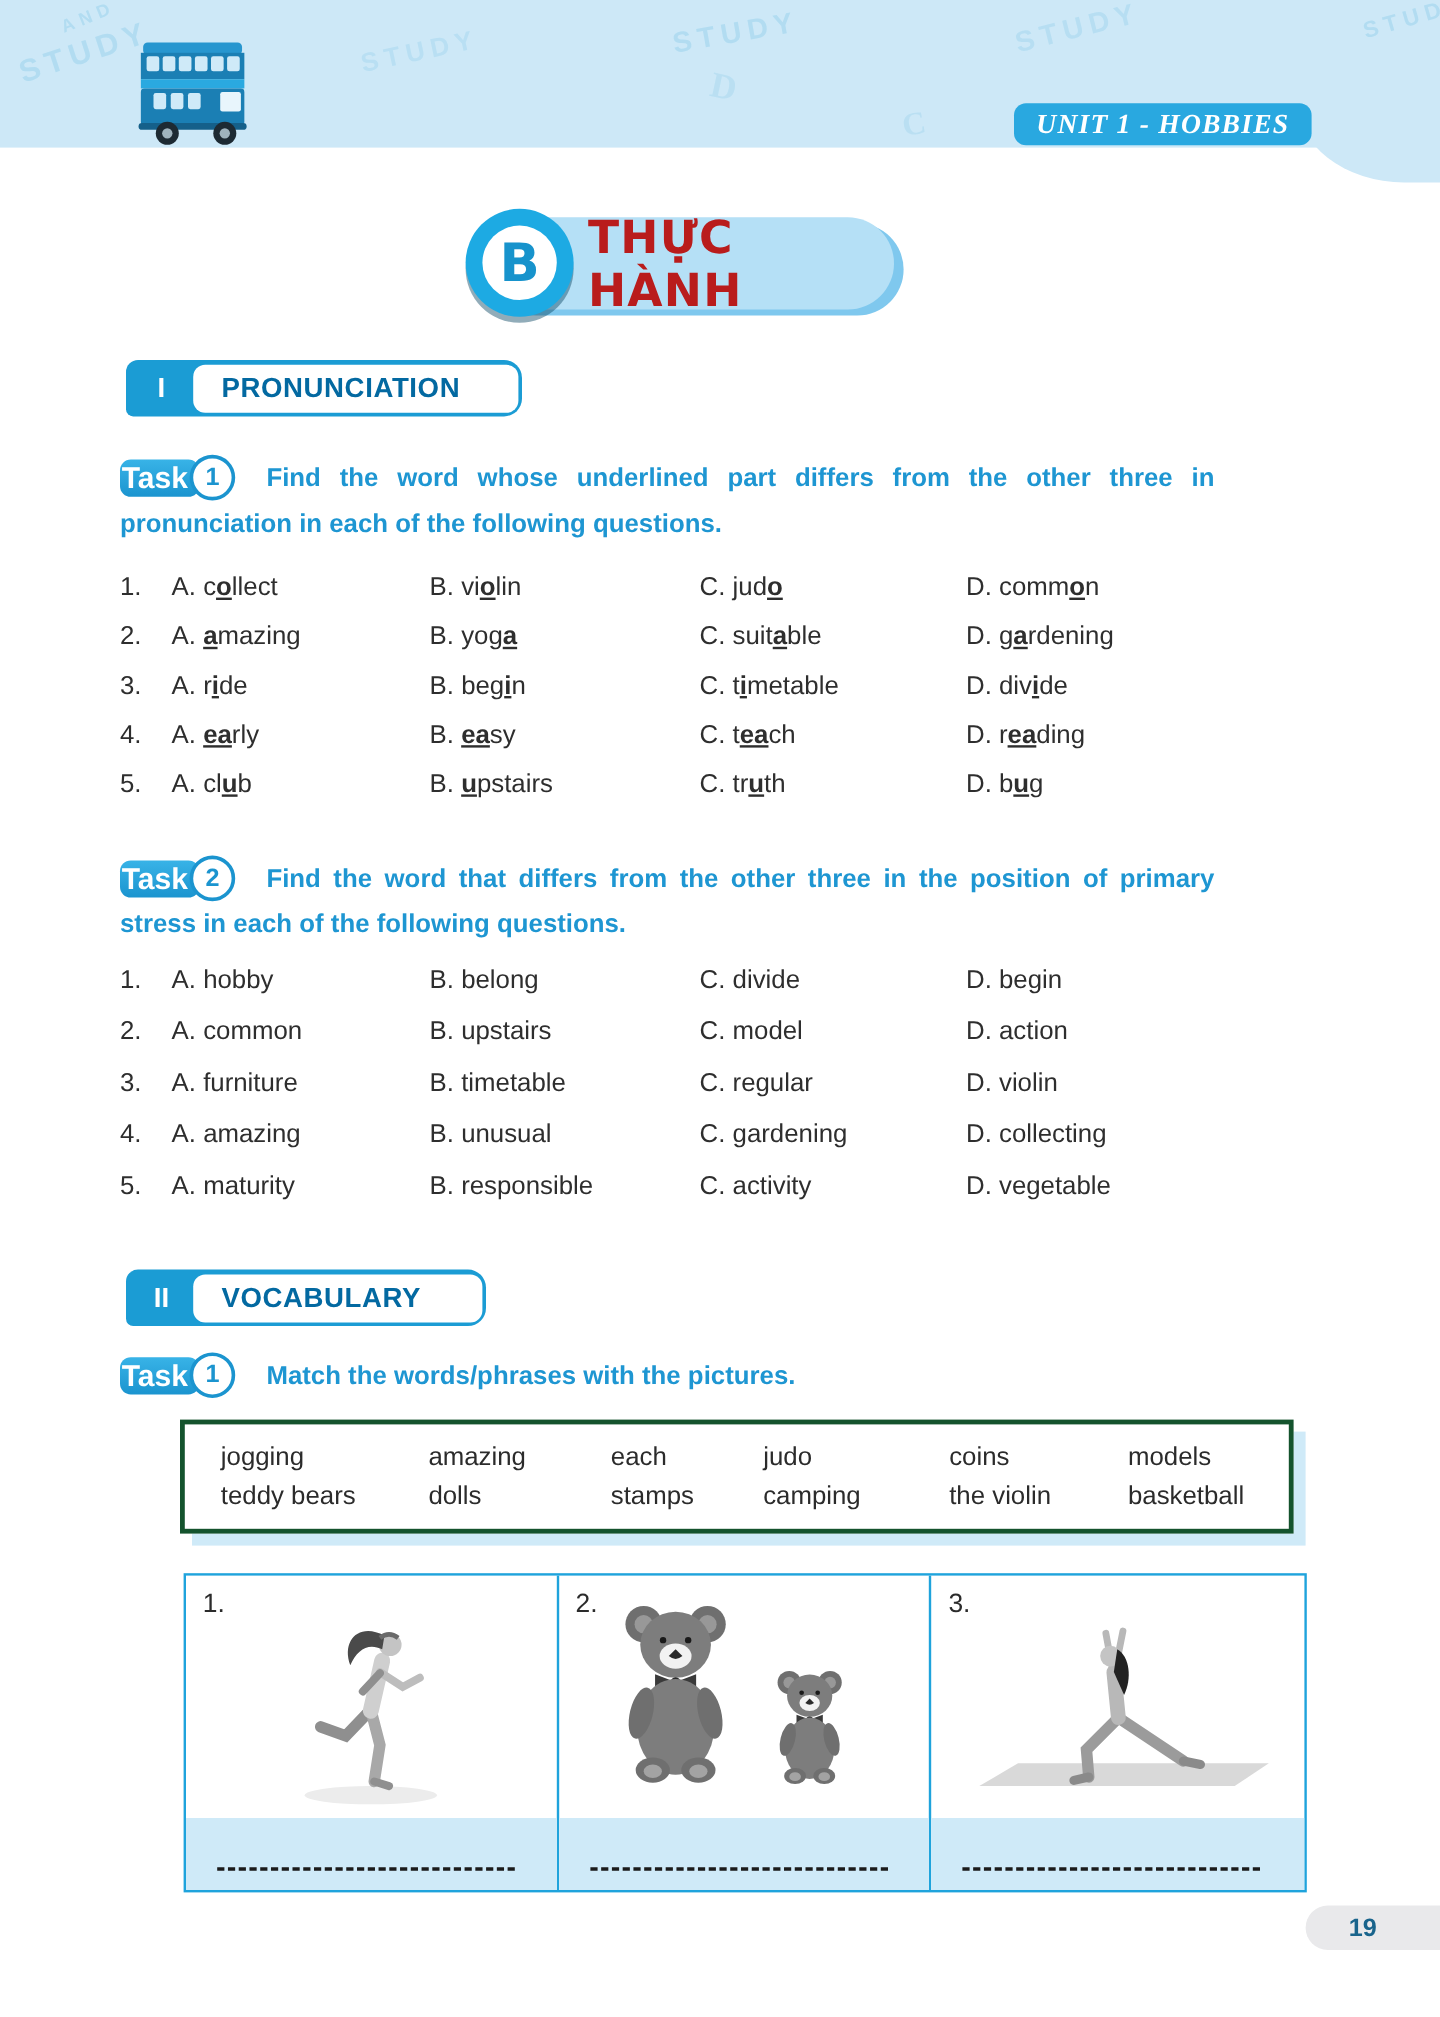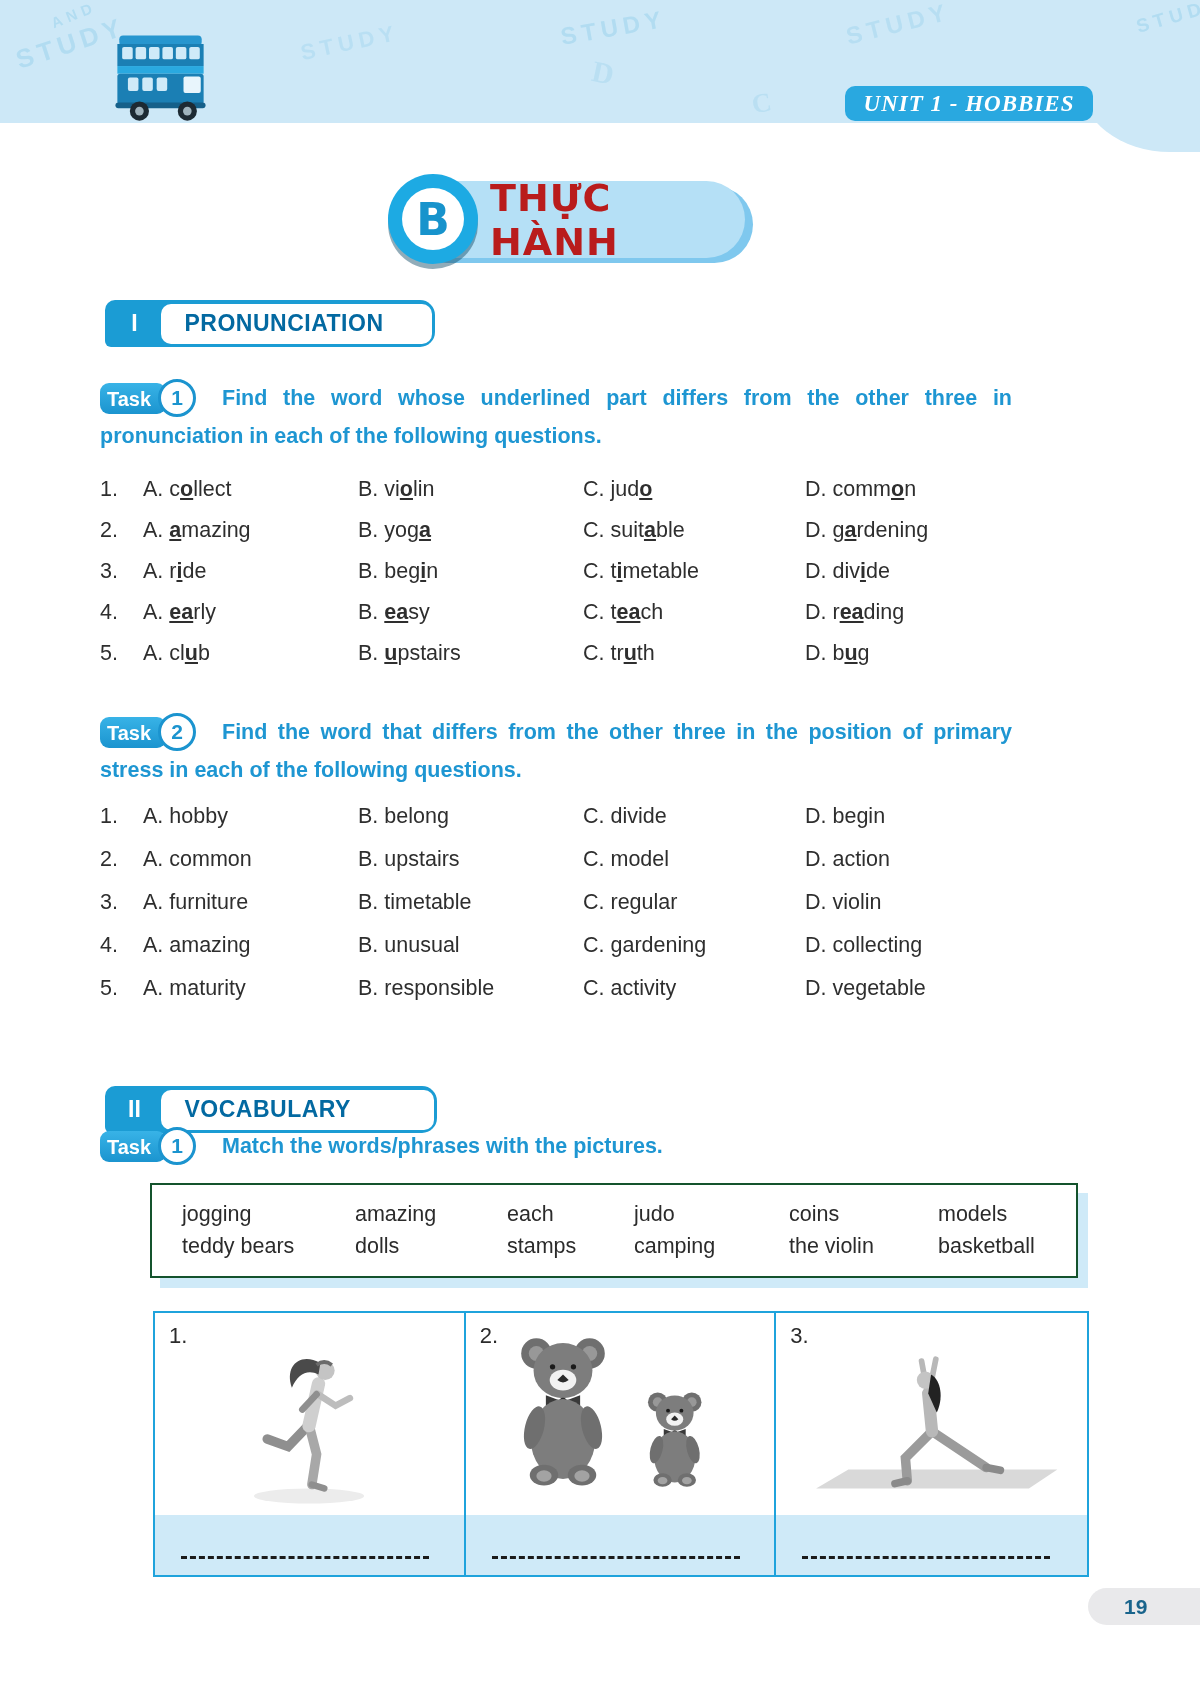--- a/index.html
+++ b/index.html
@@ -38,36 +38,36 @@
            font-weight:700;font-size:23px;}
   .sec-box{flex:1;background:#fff;border-radius:10px;display:flex;align-items:center;
            padding:0 26px 0 24px;color:#0369a1;font-weight:700;font-size:23px;letter-spacing:.5px;}
 
   
   .task-para{position:absolute;left:100px;width:912px;font-weight:700;font-size:21.5px;color:#1e96d2;
              line-height:38px;text-align:justify;margin:0;}
   .task-badge{float:left;position:relative;width:98px;height:31px;margin:4px 24px 0 0;}
   .task-badge-rect{position:absolute;left:0;top:0;width:66px;height:31px;
                    background:linear-gradient(#38b3e7,#1b94cf);border-radius:9px;color:#fff;
-                   font-weight:700;font-size:20px;display:flex;align-items:center;justify-content:center;
+                   font-weight:700;font-size:25px;display:flex;align-items:center;justify-content:center;
                    padding-right:8px;box-sizing:border-box;}
   .task-badge-circle{position:absolute;left:58px;top:-4px;width:38px;height:38px;background:#fff;
                      border:3.5px solid #1b94cf;border-radius:50%;box-sizing:border-box;display:flex;
                      align-items:center;justify-content:center;color:#1b94cf;font-weight:700;font-size:21px;}
 
   
   .q-rows{position:absolute;left:100px;width:920px;}
   .q-row{display:grid;grid-template-columns:43px 215px 225px 222px 1fr;align-items:center;height:41px;
          font-size:21.5px;color:#2e2e2e;}
   #task2-rows .q-row{height:43px;}
   .ul{font-weight:700;text-decoration:underline;text-decoration-thickness:2px;text-underline-offset:2px;}
 
   
   .word-box{position:absolute;left:150px;top:1183px;width:928px;height:95px;background:#fff;
-            border:2px solid #14532d;box-sizing:border-box;box-shadow:10px 10px 0 #cfeaf8;
+            border:4px solid #14532d;box-sizing:border-box;box-shadow:10px 10px 0 #cfeaf8;
             display:flex;flex-direction:column;justify-content:center;gap:7px;padding-left:30px;}
   .wb-row{display:grid;grid-template-columns:173px 152px 127px 155px 149px 1fr;font-size:21.5px;color:#2b2b2b;}
 
   
   .pic-grid{position:absolute;left:153px;top:1311px;width:936px;height:266px;border:2.5px solid #1fa3dc;
             box-sizing:border-box;display:grid;grid-template-columns:1fr 1fr 1fr;background:#fff;}
   .pic-cell{position:relative;border-right:2.5px solid #1fa3dc;overflow:hidden;}
   .pic-cell:last-child{border-right:none;}
   .pic-num{position:absolute;left:14px;top:10px;font-size:22px;color:#2b2b2b;}
   .pic-art{position:absolute;left:0;top:6px;width:100%;height:196px;display:flex;align-items:flex-end;
@@ -219,21 +219,21 @@
       </div>
       <div class="q-row">
         <span>5.</span>
         <div><span>A. </span>maturity</div>
         <div><span>B. </span>responsible</div>
         <div><span>C. </span>activity</div>
         <div><span>D. </span>vegetable</div>
       </div>
     </div>
 
-  <div class="sec" style="top:1058px;width:332px;margin-top:28px;">
+  <div class="sec" style="top:1058px;width:300px;">
     <div class="sec-num">II</div>
     <div class="sec-box">VOCABULARY</div>
   </div>
 
   <p class="task-para" style="top:1127px;">
     <span class="task-badge">
       <span class="task-badge-rect">Task</span>
       <span class="task-badge-circle">1</span>
     </span>
     <span>Match the words/phrases with the pictures.</span>

